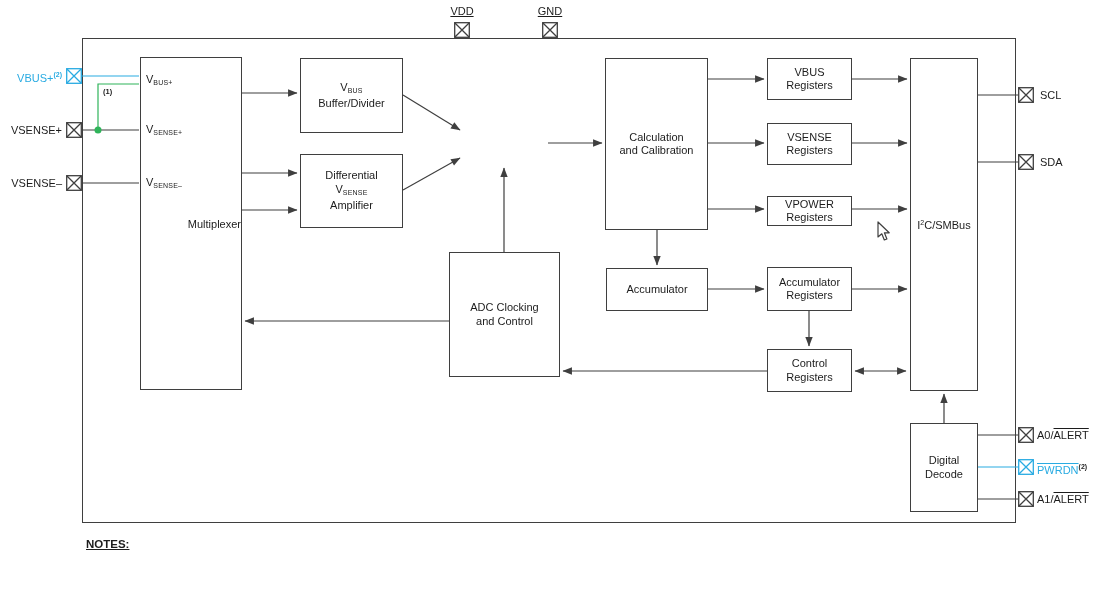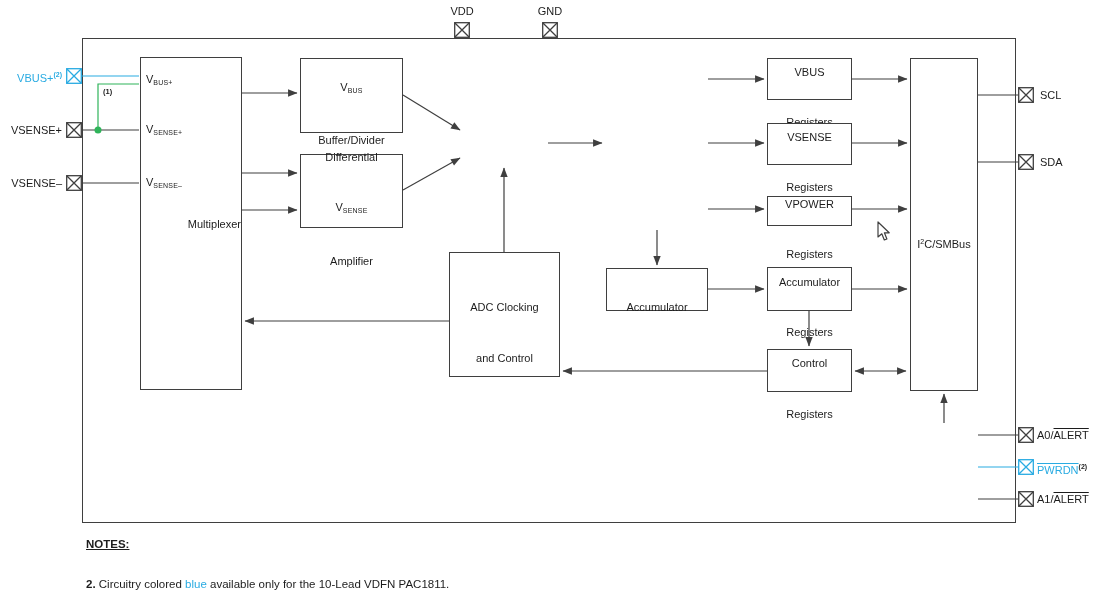--- a/index.html
+++ b/index.html
@@ -7,27 +7,27 @@
     position:relative;width:1100px;height:599px;background:#fff;overflow:hidden;
     font-family:"Liberation Sans",sans-serif;color:var(--ink,#1c1c1c);
   }
   .abs{position:absolute;}
   .block{
     position:absolute;box-sizing:border-box;border:1.2px solid var(--line,#3f3f3f);
     background:#fff;display:flex;flex-direction:column;justify-content:center;align-items:center;
     font-size:11px;line-height:13.5px;text-align:center;
   }
   .outer{position:absolute;box-sizing:border-box;border:1.4px solid var(--line,#3f3f3f);background:#fff;}
-  .bl{white-space:nowrap;margin-top:37px;}
+  .bl{white-space:nowrap;}
   .sub{font-size:7px;vertical-align:-2px;letter-spacing:0.2px;}
   sup{font-size:7px;font-weight:bold;}
   .i2sup{font-size:7px;font-weight:normal;vertical-align:4px;}
   .plabel{position:absolute;font-size:11px;line-height:14px;white-space:nowrap;}
   .plabel.right{text-align:right;}
-  .center{text-align:center;}
+  .center{text-align:center;text-decoration:underline;}
   .blue{color:var(--blue,#29abe2);}
   .green{color:var(--green,#2fb45a);}
   .ovl{text-decoration:overline;}
   .muxin{position:absolute;left:5px;white-space:nowrap;font-size:11px;}
   .muxlabel{position:absolute;left:0;width:100%;text-align:right;font-size:11px;}
   .wirenote{position:absolute;font-size:7.5px;font-weight:bold;}
   .xbox{position:absolute;width:16px;height:16px;line-height:0;}
   .xbox svg{stroke:var(--line,#3f3f3f);stroke-width:1.3;}
   .xbox rect{fill:#fff;}
   .xbox path{fill:none;}
@@ -113,20 +113,24 @@
     <div class="bl">Buffer/Divider</div>
   </div>
 
   <div class="block" style="left:300px;top:154px;width:103px;height:74px">
     <div class="bl">Differential</div>
     <div class="bl"><span>V</span><span class="sub">SENSE</span></div>
     <div class="bl">Amplifier</div>
   </div>
 
 
+  <div class="block" style="left:605px;top:58px;width:103px;height:172px">
+    <div class="bl">Calculation</div>
+    <div class="bl">and Calibration</div>
+  </div>
 
   <div class="block" style="left:449px;top:252px;width:111px;height:125px">
     <div class="bl">ADC Clocking</div>
     <div class="bl">and Control</div>
   </div>
 
   <div class="block" style="left:606px;top:268px;width:102px;height:43px">
     <div class="bl">Accumulator</div>
   </div>
 
@@ -152,20 +156,24 @@
 
   <div class="block" style="left:767px;top:349px;width:85px;height:43px">
     <div class="bl">Control</div>
     <div class="bl">Registers</div>
   </div>
 
   <div class="block" style="left:910px;top:58px;width:68px;height:333px">
     <div class="bl"><span>I</span><sup class="i2sup">2</sup><span>C/SMBus</span></div>
   </div>
 
+  <div class="block" style="left:910px;top:423px;width:68px;height:89px">
+    <div class="bl">Digital</div>
+    <div class="bl">Decode</div>
+  </div>
 
   <div class="wirenote" style="left:103px;top:87px">(1)</div>
 
   <svg class="wires" width="1100" height="599">
     <defs>
       <marker id="ah" viewBox="0 0 10 8" refX="9" refY="4" markerWidth="9" markerHeight="7" orient="auto-start-reverse">
         <path d="M0.5,0.5 L9.5,4 L0.5,7.5 Z" fill="#3f3f3f"></path>
       </marker>
     </defs>
 
@@ -205,19 +213,18 @@
     <polyline class="w" points="944,423 944,394" marker-end="url(#ah)"></polyline>
 
     <polyline class="w" points="978,95 1018,95"></polyline>
     <polyline class="w" points="978,162 1018,162"></polyline>
     <polyline class="w" points="978,435 1018,435"></polyline>
     <polyline class="w wb" points="978,467 1018,467"></polyline>
     <polyline class="w" points="978,499 1018,499"></polyline>
   </svg>
 
   <div class="notes notes-heading" style="left:86px;top:537px">NOTES:</div>
-  <div class="notes" style="left:86px;top:577px"><span class="note-num">2.</span><span> Circuitry colored </span><span class="blue">blue</span><span> available only for the 10-Lead VDFN PAC1811.</span></div>
 
   <svg class="abs" style="left:877px;top:221px" width="15" height="21" viewBox="0 0 15 21">
     <path d="M1,1 L1,16 L4.8,12.8 L7.3,19 L9.9,18 L7.4,11.8 L12.2,11.8 Z" fill="#fff" stroke="#3f3f3f" stroke-width="1.2" stroke-linejoin="round"></path>
   </svg>
 
 </div>
 
 </body></html>

